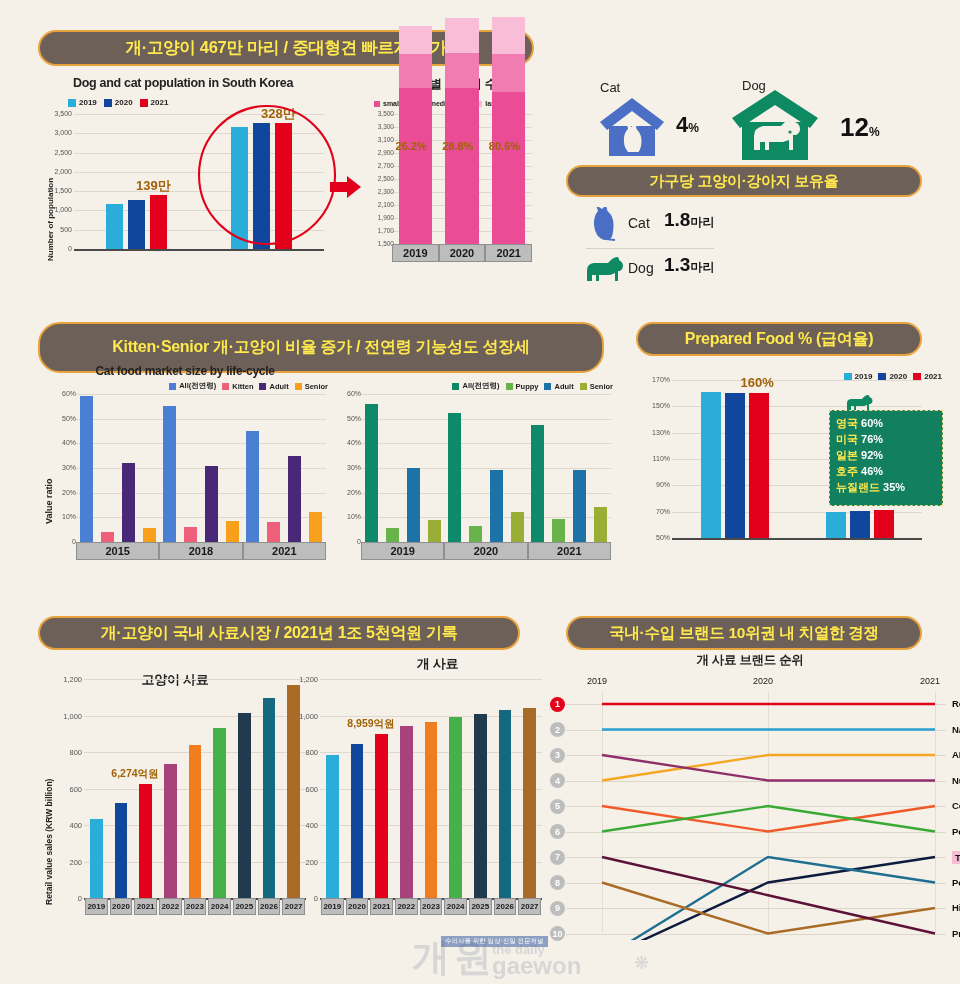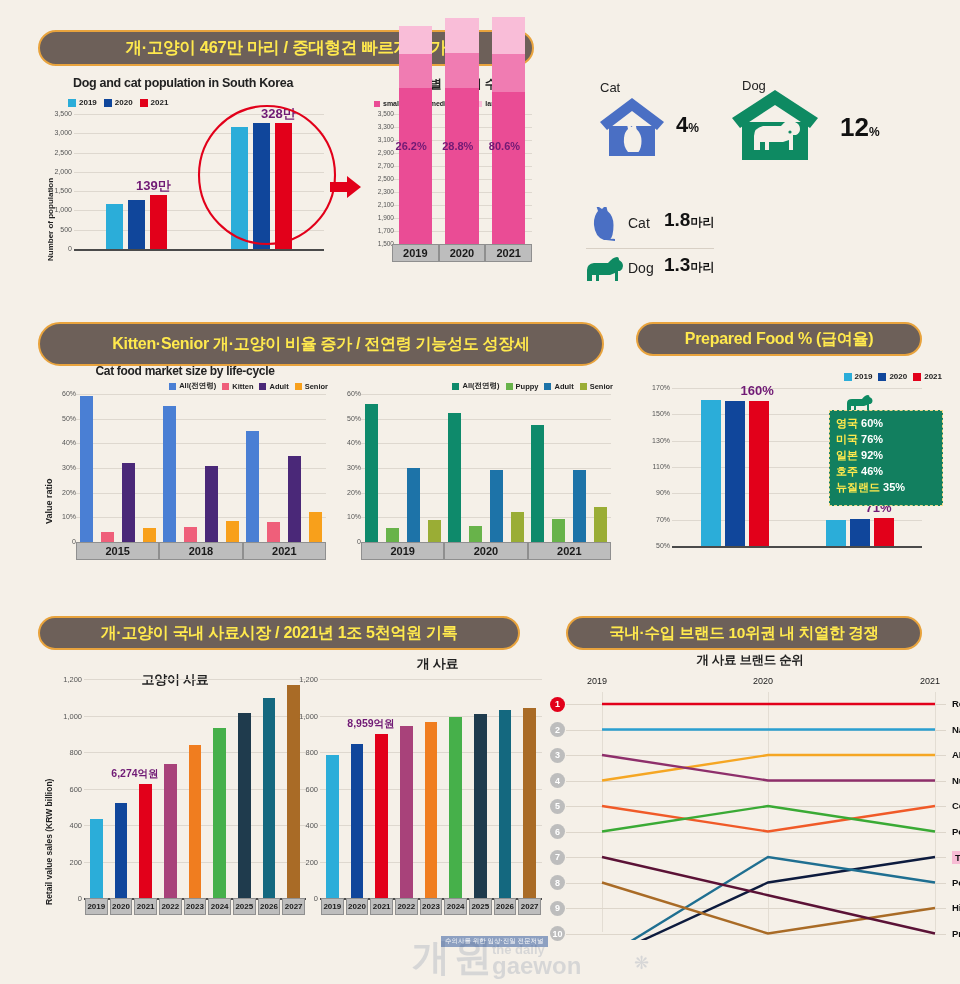--- a/index.html
+++ b/index.html
@@ -40,21 +40,21 @@
   .gridline{position:absolute;height:1px;background:#ded8cf;}
   .bar{position:absolute;bottom:0;}
   .cat-band{
     position:absolute;background:#bdbdbd;border:1px solid #8f8f8f;
     box-sizing:border-box;color:#1a1a1a;font-weight:bold;
     display:flex;align-items:center;justify-content:center;
   }
   .legend{position:absolute;display:flex;gap:7px;align-items:center;font-size:8px;font-weight:bold;color:#222;}
   .legend .li{display:flex;align-items:center;gap:3px;}
   .legend .sw{width:7px;height:7px;display:inline-block;}
-  .dlabel{position:absolute;font-weight:bold;color:#701a75;}
+  .dlabel{position:absolute;font-weight:bold;color:#a16207;}
 
   
   .petlabel{position:absolute;font-size:13px;color:#222;}
   .pct{position:absolute;font-weight:bold;color:#111;font-size:22px;}
   .pct .u{font-size:12px;}
 
   .ellipse{
     position:absolute;background:#ffec00;border-radius:50%;
     display:flex;flex-direction:column;align-items:center;justify-content:center;
     text-align:center;line-height:1.25;
@@ -226,20 +226,23 @@
   <svg style="position:absolute;left:730px;top:88px;width:90px;height:72px;">
     <polygon points="45,2 88,30 80,40 45,17 10,40 2,30" fill="#0e8a62"></polygon>
     <rect x="12" y="34" width="66" height="38" fill="#0e8a62"></rect>
     <path d="M24 62 l0 -14 q0 -8 9 -10 l18 0 q6 -7 11 -7 q2 0 3 3 q5 2 5 7 q0 4 -4 6 l-3 0 l0 15 l-4 0 l0 -10 l-6 2 l-14 0 l0 8 l-4 0 l0 -8 l-5 0 l0 8 z" fill="#f5f0e8"></path>
     <circle cx="60" cy="44" r="1.6" fill="#0e8a62"></circle>
   </svg>
   <div class="pct" style="left:840px;top:112px;font-size:26px;">
     <span>12</span><span class="u">%</span>
   </div>
 
+  <div class="banner" style="left:566px;top:165px;width:356px;height:32px;font-size:15px;">
+    <span>가구당 고양이·강아지 보유율</span>
+  </div>
 
   <svg style="position:absolute;left:586px;top:207px;width:34px;height:34px;">
     <path d="M18 33 q-9 -3 -10 -15 q-0.5 -9 4 -14 l-2 -6 l6 4 l4 -4 l1.5 6 q6 5 6 14 q0 12 -4 15 z" fill="#4a6fc4"></path>
     <path d="M20 33 q7 -2 9 -1 l0 2 z" fill="#4a6fc4"></path>
   </svg>
   <div style="position:absolute;left:628px;top:215px;font-size:14px;color:#222;">Cat</div>
   <div style="position:absolute;left:664px;top:209px;font-size:19px;font-weight:bold;color:#111;">
     <span>1.8</span><span style="font-size:12px;">마리</span>
   </div>
 
@@ -247,21 +250,21 @@
 
   <svg style="position:absolute;left:583px;top:255px;width:42px;height:28px;">
     <path d="M4 26 l0 -11 q0 -6 7 -7 l14 0 q5 -6 9 -6 q2 0 2 3 q4 2 4 6 q0 3 -3 5 l-2 0 l0 10 l-3 0 l0 -8 l-5 2 l-11 0 l0 6 l-3 0 l0 -6 l-4 0 l0 6 z" fill="#0e8a62"></path>
   </svg>
   <div style="position:absolute;left:628px;top:260px;font-size:14px;color:#222;">Dog</div>
   <div style="position:absolute;left:664px;top:254px;font-size:19px;font-weight:bold;color:#111;">
     <span>1.3</span><span style="font-size:12px;">마리</span>
   </div>
 
 
-  <div class="banner" style="left:38px;top:322px;width:566px;height:44px;font-size:16px;">
+  <div class="banner" style="left:38px;top:322px;width:566px;height:51px;font-size:16px;">
     <span>Kitten·Senior 개·고양이 비율 증가 / 전연령 기능성도 성장세</span>
   </div>
 
   <div class="panel" style="left:40px;top:364px;width:290px;height:215px;">
     <div class="chart-title" style="top:0;left:0;font-size:12px;">Cat food market size by life-cycle</div>
     <div class="ylabel-vert" style="left:4px;top:160px;font-size:9px;">Value ratio</div>
     <div class="legend" style="right:2px;top:17px;gap:6px;font-size:7.5px;" id="lg-catlc">
         <div class="li">
           <span class="sw" style="background: rgb(74, 127, 212); width: 7px; height: 7px;"></span>
           <span>All(전연령)</span>
@@ -382,21 +385,21 @@
         </div>
         <div class="li">
           <span class="sw" style="background: rgb(16, 70, 155); width: 8px; height: 8px;"></span>
           <span>2020</span>
         </div>
         <div class="li">
           <span class="sw" style="background: rgb(226, 0, 26); width: 8px; height: 8px;"></span>
           <span>2021</span>
         </div>
       </div>
-    <div id="plot-prep" style="position:absolute;left:36px;top:22px;width:250px;height:158px;">
+    <div id="plot-prep" style="position:absolute;left:36px;top:14px;width:250px;height:158px;">
         <div class="gridline" style="left: 0px; width: 100%; top: 158px;"></div>
         <div class="axis-label" style="top: 154px; left: -32px; width: 30px; font-size: 7px;">50%</div>
         <div class="gridline" style="left: 0px; width: 100%; top: 131.667px;"></div>
         <div class="axis-label" style="top: 127.667px; left: -32px; width: 30px; font-size: 7px;">70%</div>
         <div class="gridline" style="left: 0px; width: 100%; top: 105.333px;"></div>
         <div class="axis-label" style="top: 101.333px; left: -32px; width: 30px; font-size: 7px;">90%</div>
         <div class="gridline" style="left: 0px; width: 100%; top: 79px;"></div>
         <div class="axis-label" style="top: 75px; left: -32px; width: 30px; font-size: 7px;">110%</div>
         <div class="gridline" style="left: 0px; width: 100%; top: 52.6667px;"></div>
         <div class="axis-label" style="top: 48.6667px; left: -32px; width: 30px; font-size: 7px;">130%</div>

